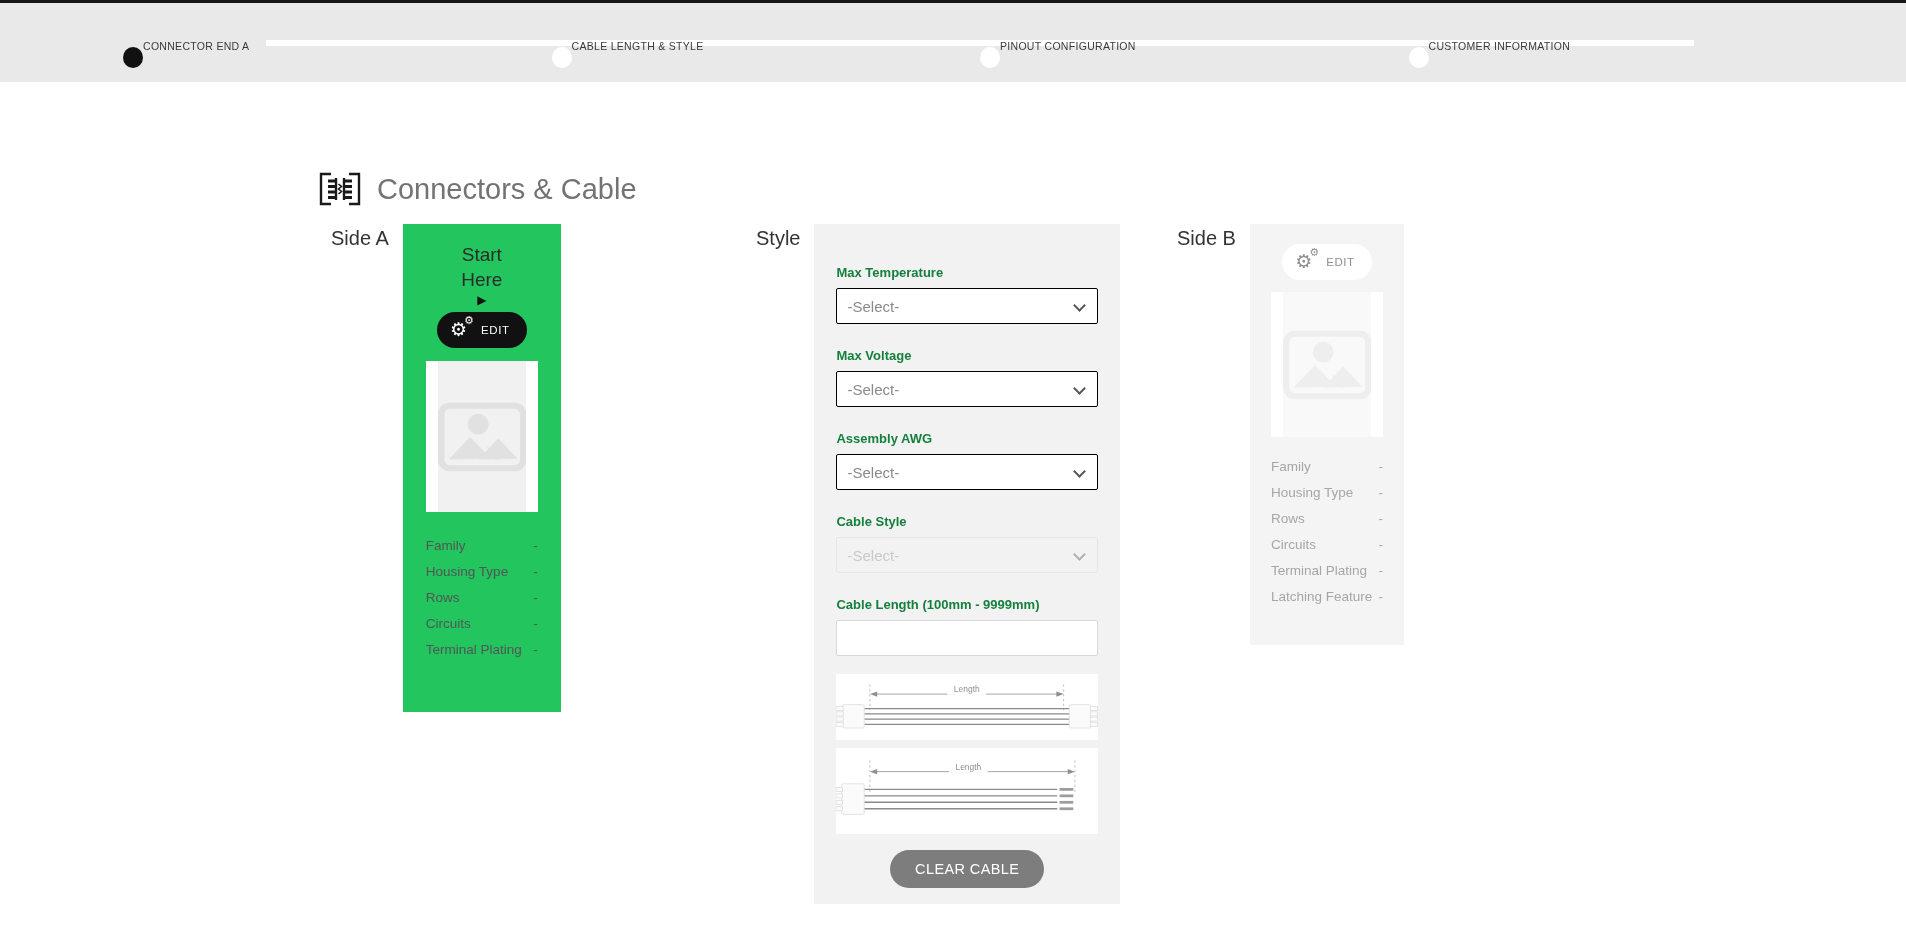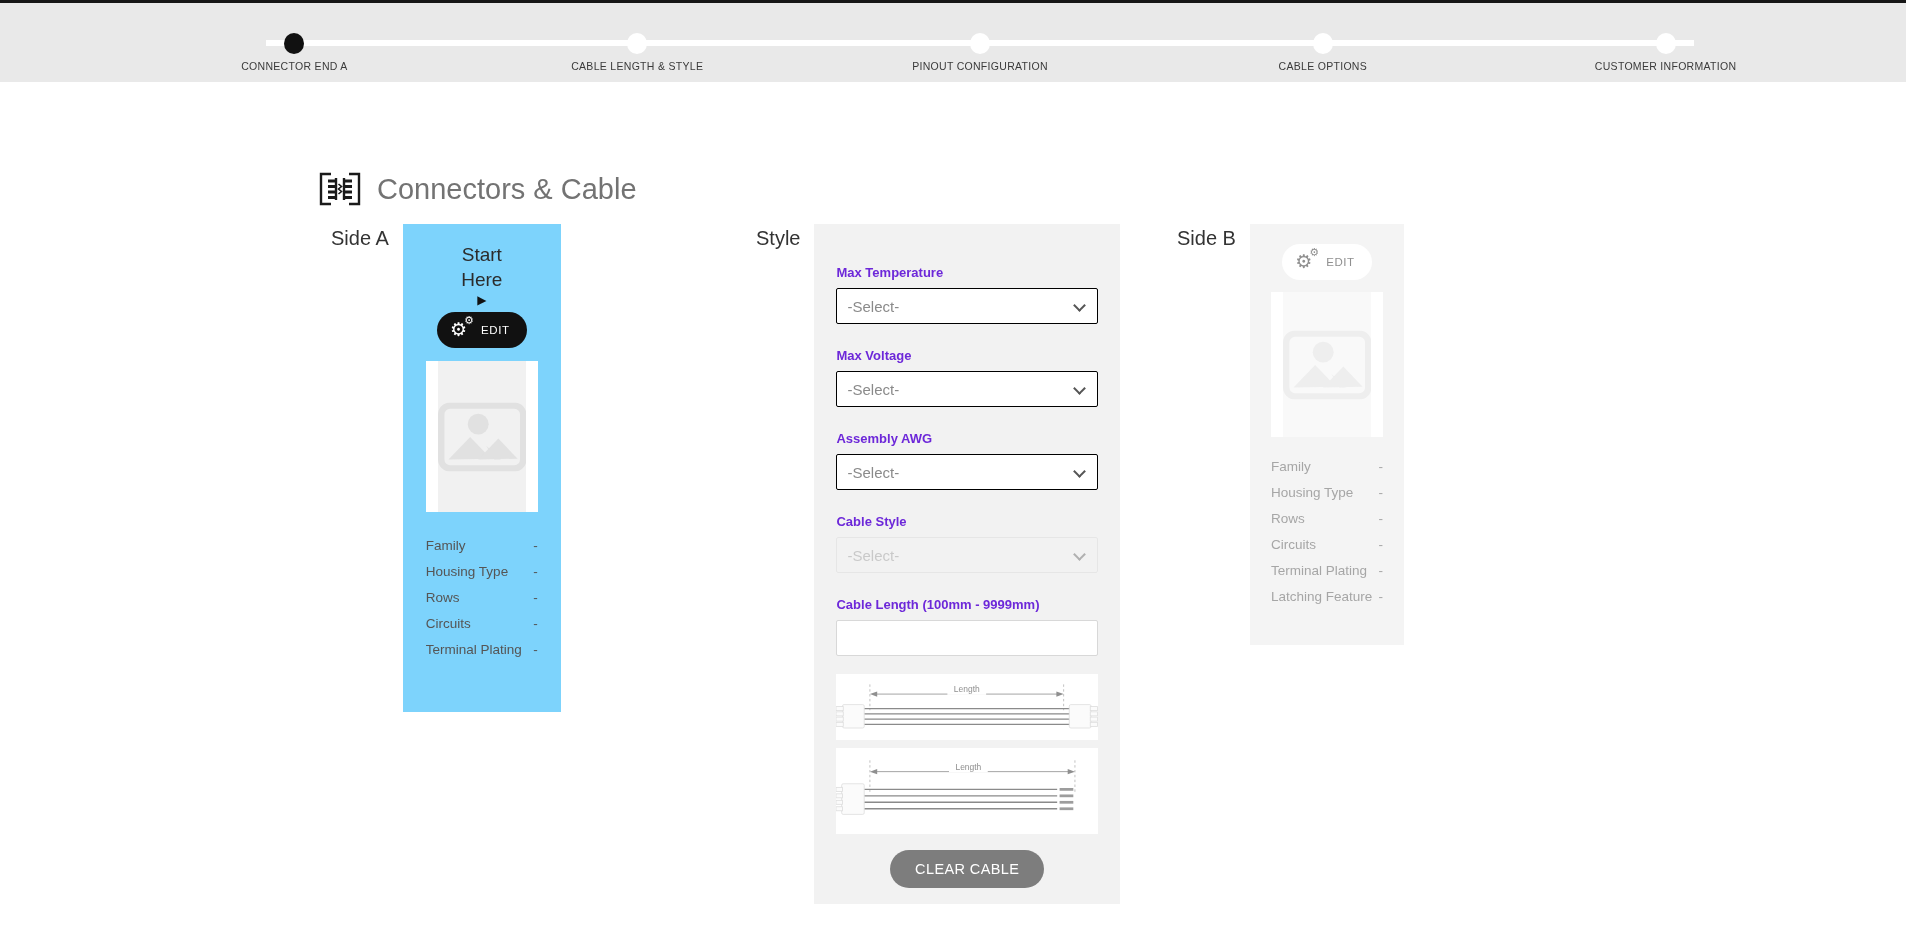--- a/index.html
+++ b/index.html
@@ -6,21 +6,21 @@
   html,body { width:1906px; height:930px; background:#ffffff;
     font-family:"Liberation Sans", sans-serif; overflow:hidden; }
 
   
   .topbar { position:relative; height:82px; background:#e9e9e9;
     border-top:3px solid #161616; }
   .stepper { position:absolute; left:123px; top:0; width:1714px; height:100%;
     display:flex; }
   .step-line { position:absolute; left:143px; right:143px; top:37px; height:6px;
     background:#ffffff; }
-  .step { flex:1; display:flex; flex-direction:column; align-items:center;
+  .step { flex:1; display:flex; flex-direction:row; align-items:center;
     position:relative; cursor:pointer; }
   .dot { width:20px; height:21px; border-radius:50%; background:#ffffff;
     margin-top:30px; z-index:2; }
   .step.active .dot { background:#111111; }
   .step-label { margin-top:6px; font-size:10.5px; color:#3a3a3a;
     letter-spacing:.3px; white-space:nowrap; }
 
   
   .title-row { display:flex; align-items:center; gap:14px;
     margin:88px 0 0 317px; height:38px; }
@@ -32,21 +32,21 @@
   .col { display:flex; flex-direction:row; }
   .col-a { width:367px; }
   .col-cable { width:378px; margin-left:58px; }
   .col-b { width:380px; margin-left:43px; }
   .col-header { display:flex; align-items:center; gap:14px; height:28px;
     margin-bottom:26px; }
   .col-header .hline { flex:1; height:1px; background:#cfcfcf; }
   .col-header .htext { font-size:20px; color:#333333; }
 
   
-  .card-a { background:#7dd3fc; padding:18px 23px 50px; }
+  .card-a { background:#22c55e; padding:18px 23px 50px; }
   .card-b { background:#f4f4f4; padding:20px 21px 36px; }
   .card-cable { background:#f2f2f2; padding:41px 22px 16px; }
 
   .start-here { text-align:center; font-size:19px; color:#2b2b2b;
     line-height:1.32; }
   .tri { text-align:center; font-size:12px; color:#111; line-height:16px; }
 
   .edit-btn { display:flex; align-items:center; gap:7px; width:fit-content;
     margin:4px auto 0; border:none; border-radius:18px; padding:7px 17px 7px 13px;
     font-size:11.5px; letter-spacing:.6px; cursor:pointer;
@@ -68,21 +68,21 @@
 
   .props { margin-top:20px; }
   .prop-row { display:flex; justify-content:space-between; padding:5.5px 0;
     font-size:13.5px; }
   .props-a .prop-row { color:#555555; }
   .props-b .prop-row { color:#a6a6a6; }
 
   
   .field { margin-bottom:24px; }
   .field > label { display:block; font-size:13px; font-weight:bold;
-    color:#6d28d9; margin-bottom:8px; }
+    color:#15803d; margin-bottom:8px; }
   .select-wrap { position:relative; }
   .select-wrap select { width:100%; height:36px; background:#ffffff;
     border:1px solid #000000; border-radius:2px; color:#8a8a8a; font-size:15px;
     padding:0 30px 0 10px; appearance:none; -webkit-appearance:none;
     font-family:"Liberation Sans",sans-serif; }
   .select-wrap::after { content:""; position:absolute; right:14px; top:13px;
     width:7px; height:7px; border:solid #555555; border-width:0 2px 2px 0;
     transform:rotate(45deg); pointer-events:none; }
   .select-wrap.disabled select { background:#f2f2f2; color:#b9b9b9;
     border-color:#e2e2e2; }
@@ -123,24 +123,20 @@
     <div class="step">
       <div class="dot"></div>
       <div class="step-label">CABLE LENGTH &amp; STYLE</div>
     </div>
     <div class="step">
       <div class="dot"></div>
       <div class="step-label">PINOUT CONFIGURATION</div>
     </div>
     <div class="step">
       <div class="dot"></div>
-      <div class="step-label">CABLE OPTIONS</div>
-    </div>
-    <div class="step">
-      <div class="dot"></div>
       <div class="step-label">CUSTOMER INFORMATION</div>
     </div>
   </div>
 </div>
 
 <div class="title-row">
   <svg width="46" height="34" viewBox="0 0 46 34" fill="none" stroke="#1a1a1a" stroke-width="2.4">
     <path d="M14 2 H4 V32 H14"></path>
     <path d="M19 6 V28"></path>
     <path d="M11 9 H19 M11 14.5 H19 M11 20 H19 M11 25.5 H19" stroke-width="3"></path>

